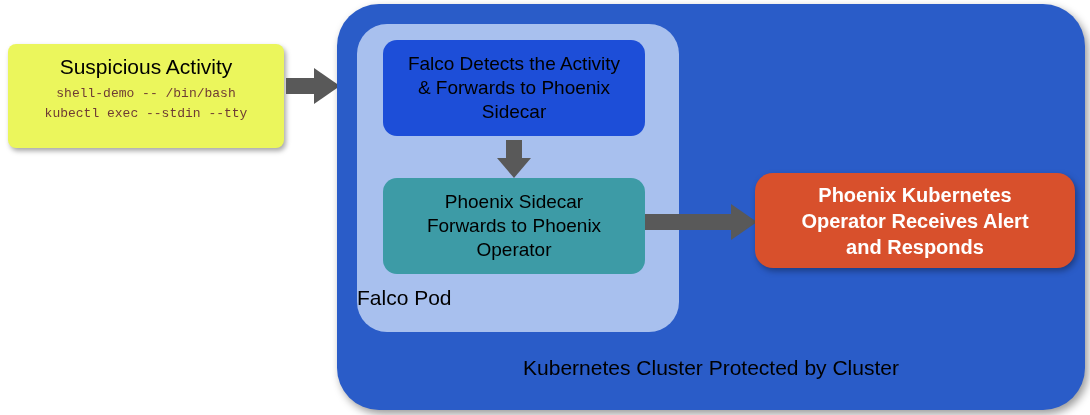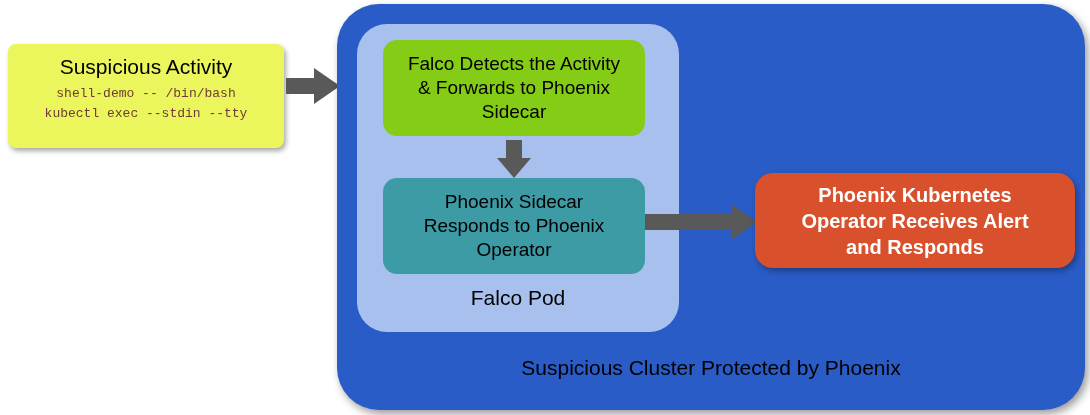--- a/index.html
+++ b/index.html
@@ -52,21 +52,21 @@
 
   
   .pod {
     position: absolute;
     left: 20px; top: 20px; width: 322px; height: 308px;
     border-radius: 30px;
   }
   .pod-label {
     position: absolute;
     left: 0; right: 0; top: 262px;
-    text-align: center;
+    text-align: left;
     font-size: 21px;
     color: #000000;
   }
 
   
   .step {
     position: absolute;
     left: 26px; width: 262px; height: 96px;
     border-radius: 14px;
     display: flex; align-items: center; justify-content: center;
@@ -140,33 +140,33 @@
 
   <div class="arrow-right arrow1">
     <div class="shaft" style="background-color: rgb(89, 89, 89);"></div>
     <div class="head" style="border-left-color: rgb(89, 89, 89);"></div>
   </div>
 
   <div class="abs cluster" style="background-color: rgb(42, 92, 200);">
 
     <div class="pod" style="background-color: rgb(168, 192, 238);">
 
-      <div class="step step1" style="background-color: #84cc16;">Falco Detects the Activity &amp; Forwards to Phoenix Sidecar</div>
+      <div class="step step1" style="background-color: #1d4ed8;">Falco Detects the Activity &amp; Forwards to Phoenix Sidecar</div>
 
       <div class="arrow-down arrow3">
         <div class="shaft" style="background-color: rgb(89, 89, 89);"></div>
         <div class="head" style="border-top-color: rgb(89, 89, 89);"></div>
       </div>
 
-      <div class="step step2" style="background-color: rgb(61, 155, 166);">Phoenix Sidecar Responds to Phoenix Operator</div>
+      <div class="step step2" style="background-color: rgb(61, 155, 166);">Phoenix Sidecar Forwards to Phoenix Operator</div>
 
       <div class="pod-label">Falco Pod</div>
     </div>
 
-    <div class="cluster-label">Suspicious Cluster Protected by Phoenix</div>
+    <div class="cluster-label">Kubernetes Cluster Protected by Cluster</div>
   </div>
 
   <div class="arrow-right arrow2">
     <div class="shaft" style="background-color: rgb(89, 89, 89);"></div>
     <div class="head" style="border-left-color: rgb(89, 89, 89);"></div>
   </div>
 
   <div class="abs alert-box" style="background-color: rgb(216, 80, 44);">Phoenix Kubernetes Operator Receives Alert and Responds</div>
 
 </div>

